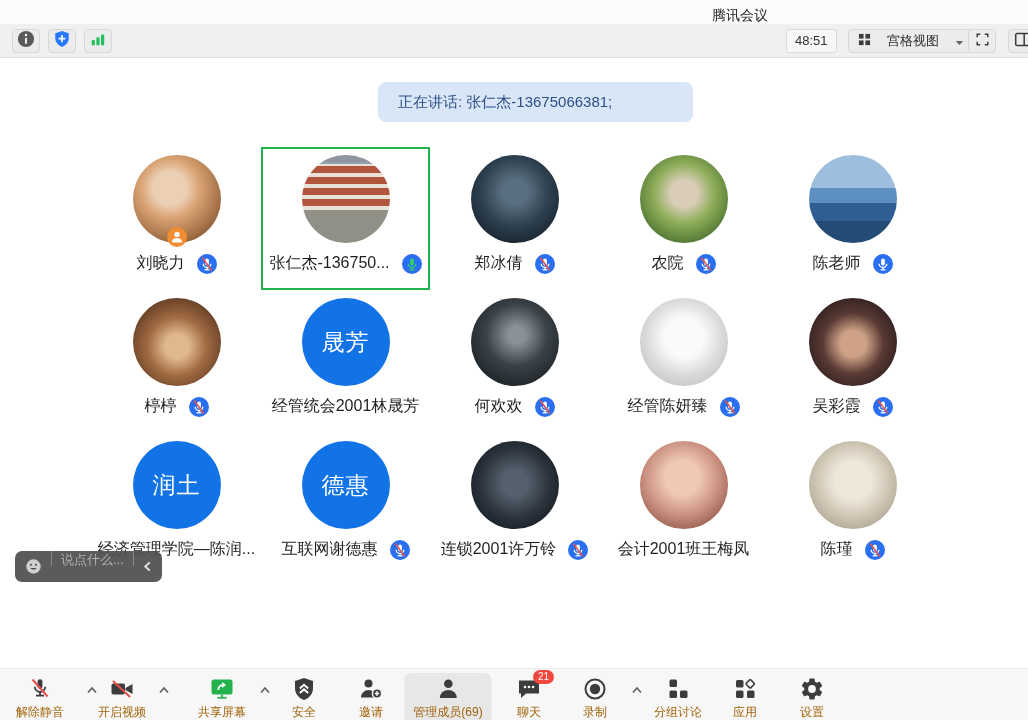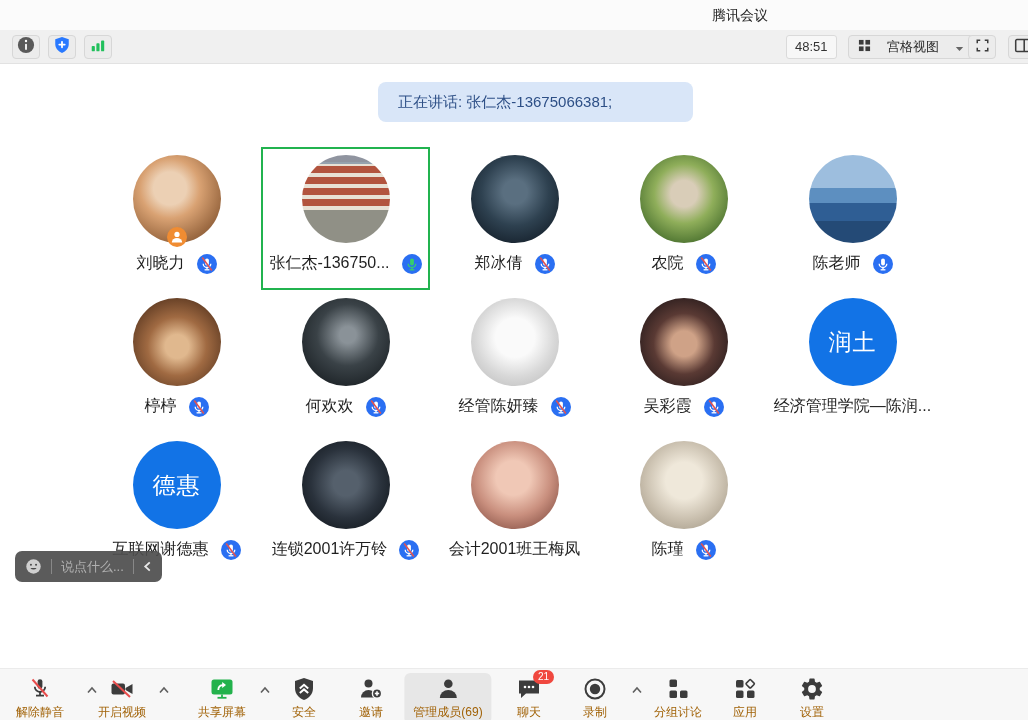--- a/index.html
+++ b/index.html
@@ -5,21 +5,21 @@
   * { margin:0; padding:0; box-sizing:border-box; }
   html,body { width:1028px; height:720px; overflow:hidden; }
   body { font-family:"Liberation Sans","DejaVu Sans",sans-serif; background:#fff; position:relative; }
 
   
   .titlebar { position:absolute; left:0; top:0; width:1028px; height:30px; background:#fbfbfb; }
   .titlebar .title { position:absolute; left:740px; top:7px; transform:translateX(-50%);
     font-size:14px; color:#262626; }
 
   
-  .topbar { position:absolute; left:0; top:30px; width:1028px; height:34px; background:#f0f0f0;
+  .topbar { position:absolute; left:0; top:24px; width:1028px; height:34px; background:#f0f0f0;
     border-bottom:1px solid #e2e2e2; }
   .tb-btn { position:absolute; top:5px; height:24px; background:#ececec; border:1px solid #d7d7d7;
     border-radius:4px; display:flex; align-items:center; justify-content:center; cursor:pointer; }
   .timer { position:absolute; left:786px; top:5px; height:24px; padding:0 8px; background:#f7f7f7;
     border:1px solid #dadada; border-radius:3px; font-size:13px; color:#333; line-height:22px; }
   .layout-btn { position:absolute; left:848px; top:5px; height:24px; padding:0 9px; background:#ececec;
     border:1px solid #d7d7d7; border-radius:4px; display:flex; align-items:center; gap:16px;
     font-size:13px; color:#2b2b2b; cursor:pointer; }
 
   
@@ -48,21 +48,21 @@
   .av-car { background:radial-gradient(circle at 50% 48%,#55606c 0 20%,#2a323c 55%,#141a20 85%); }
   .av-child { background:radial-gradient(circle at 48% 42%,#f0c8b6 0 25%,#c98f7e 55%,#8a5448 85%); }
   .av-vintage { background:radial-gradient(circle at 50% 45%,#efe8da 0 28%,#c9bfae 60%,#968c7a 100%); }
   .host-badge { position:absolute; bottom:-4px; left:50%; transform:translateX(-50%); width:20px; height:20px; }
   .name-row { margin-top:10px; display:flex; align-items:center; gap:12px; max-width:168px; }
   .pname { font-size:16px; color:#1f1f1f; white-space:nowrap; }
   .pmic { width:20px; height:20px; flex:none; }
 
   
   .chatbox { position:absolute; left:15px; top:551px; height:31px; background:rgba(77,77,77,.92);
-    border-radius:7px; display:flex; align-items:center; padding:0 10px; gap:9px; z-index:5; }
+    border-radius:7px; display:flex; padding:0 10px; gap:9px; z-index:5; }
   .chat-div { width:1px; height:15px; background:rgba(255,255,255,.28); }
   .chat-ph { font-size:13px; color:#b0b0b0; cursor:text; }
   .chat-emoji,.chat-collapse { display:flex; align-items:center; cursor:pointer; }
 
   
   .bottombar { position:absolute; left:0; top:668px; width:1028px; height:52px; background:#f7f7f7;
     border-top:1px solid #ebebeb; }
   .bt-item { position:absolute; top:4px; transform:translateX(-50%); display:flex; flex-direction:column;
     align-items:center; gap:2px; padding:3px 9px; border-radius:6px; cursor:pointer; }
   .bt-item.active { background:#e7e7e7; }
@@ -215,20 +215,26 @@
       <div class="name-row">
         <span class="pname">楟楟</span>
         <span class="pmic"><svg width="20" height="20" viewBox="0 0 20 20">
             <circle cx="10" cy="10" r="10" fill="#2a6ff2"></circle>
             <rect x="8.1" y="4.4" width="3.8" height="7" rx="1.9" fill="#ffffff"></rect>
             <path d="M6.2 9.7a3.8 3.8 0 0 0 7.6 0" fill="none" stroke="#ffffff" stroke-width="1.3"></path>
             <line x1="10" y1="13.8" x2="10" y2="15.5" stroke="#ffffff" stroke-width="1.3"></line>
             <line x1="7.6" y1="15.8" x2="12.4" y2="15.8" stroke="#ffffff" stroke-width="1.3"></line>
             <line x1="5.2" y1="3.6" x2="14.8" y2="16.4" stroke="#e05252" stroke-width="1.6"></line>
           </svg></span>
+      </div>
+    </div>
+    <div class="tile">
+      <div class="avatar av-text">晟芳</div>
+      <div class="name-row">
+        <span class="pname">经管统会2001林晟芳</span>
       </div>
     </div>
     <div class="tile">
       <div class="avatar av-dark"></div>
       <div class="name-row">
         <span class="pname">何欢欢</span>
         <span class="pmic"><svg width="20" height="20" viewBox="0 0 20 20">
             <circle cx="10" cy="10" r="10" fill="#2a6ff2"></circle>
             <rect x="8.1" y="4.4" width="3.8" height="7" rx="1.9" fill="#ffffff"></rect>
             <path d="M6.2 9.7a3.8 3.8 0 0 0 7.6 0" fill="none" stroke="#ffffff" stroke-width="1.3"></path>

